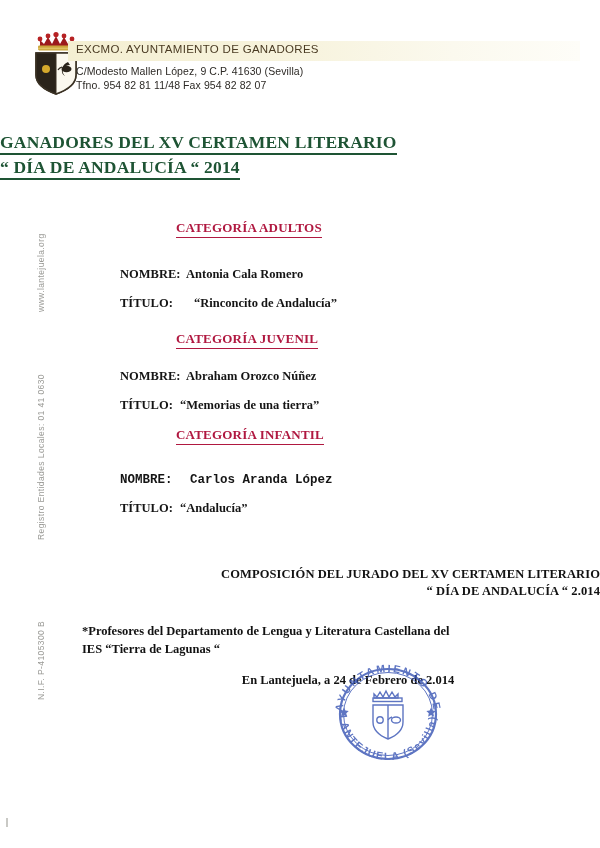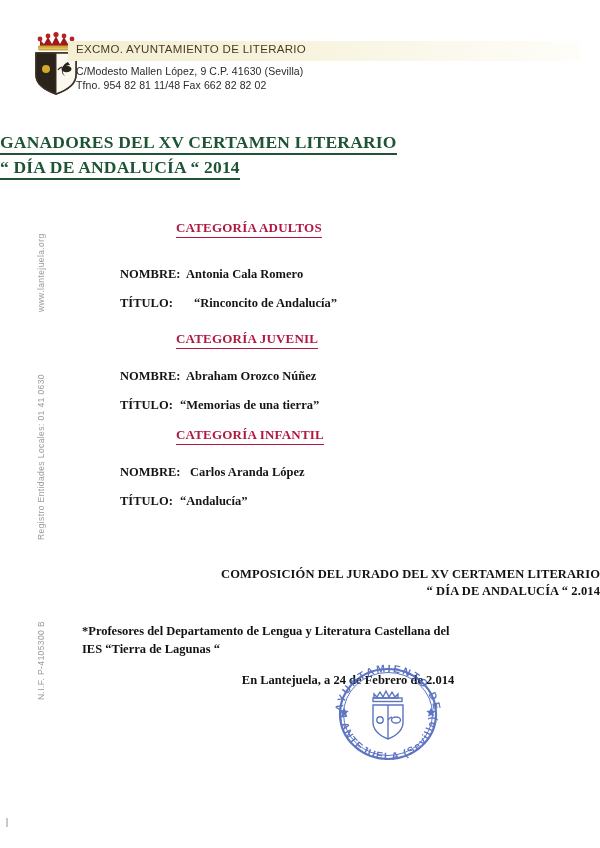--- a/index.html
+++ b/index.html
@@ -118,21 +118,21 @@
   }
   .entry-row {
     margin-left: 120px;
     font-size: 12.5px;
     font-weight: bold;
     color: #151515;
     white-space: nowrap;
   }
   #cat-0 .row-nombre { margin-top: 29px; font-family: Liberation Serif, serif; }
   #cat-1 .row-nombre { margin-top: 20px; }
-  #cat-2 .row-nombre { margin-top: 20px; }
+  #cat-2 .row-nombre { margin-top: 28px; font-family: Liberation Mono, monospace; }
   .row-titulo { margin-top: 14px; }
   .lbl { display: inline-block; }
   .val { display: inline-block; }
   #cat-0 .row-nombre .lbl { width: 66px; }
   #cat-0 .row-titulo .lbl { width: 74px; }
   #cat-1 .row-nombre .lbl { width: 66px; }
   #cat-1 .row-titulo .lbl { width: 60px; }
   #cat-2 .row-nombre .lbl { width: 70px; }
   #cat-2 .row-titulo .lbl { width: 60px; }
 
@@ -214,23 +214,23 @@
         <path d="M40 33 q-5 2 -6 7 q-1 5 3 7 q-4 -4 -1 -8 q2 -3 6 -3 z" fill="#2a231a"></path>
         <ellipse cx="38.5" cy="40" rx="5" ry="3.2" fill="#2a231a"></ellipse>
         <path d="M34 38 q-3 1 -4 3" stroke="#2a231a" stroke-width="1.2" fill="none"></path>
       </g>
       <path d="M8 24 L48 24 L48 46 Q48 58 28 65 Q8 58 8 46 Z" fill="none" stroke="#3a3124" stroke-width="1.6"></path>
       <line x1="28" y1="24" x2="28" y2="64" stroke="#3a3124" stroke-width="1"></line>
     </g>
   </svg>
 
   <div id="header-band"></div>
-  <div id="org-name">EXCMO. AYUNTAMIENTO DE LITERARIO</div>
+  <div id="org-name">EXCMO. AYUNTAMIENTO DE GANADORES</div>
   <div class="addr-line" id="addr1">C/Modesto Mallen López, 9    C.P. 41630 (Sevilla)</div>
-  <div class="addr-line" id="addr2">Tfno. 954 82 81 11/48   Fax 662 82 82 02</div>
+  <div class="addr-line" id="addr2">Tfno. 954 82 81 11/48   Fax 954 82 82 07</div>
 </div>
 
 <div class="side-vert" id="side-web">www.lantejuela.org</div>
 <div class="side-vert" id="side-registro">Registro Entidades Locales: 01 41 0630</div>
 <div class="side-vert" id="side-nif">N.I.F. P-4105300 B</div>
 
 <div id="doc-title">
   <div><span class="tl">GANADORES DEL XV CERTAMEN LITERARIO</span></div>
   <div><span class="tl tl2">“ DÍA DE ANDALUCÍA “ 2014</span></div>
 </div>

